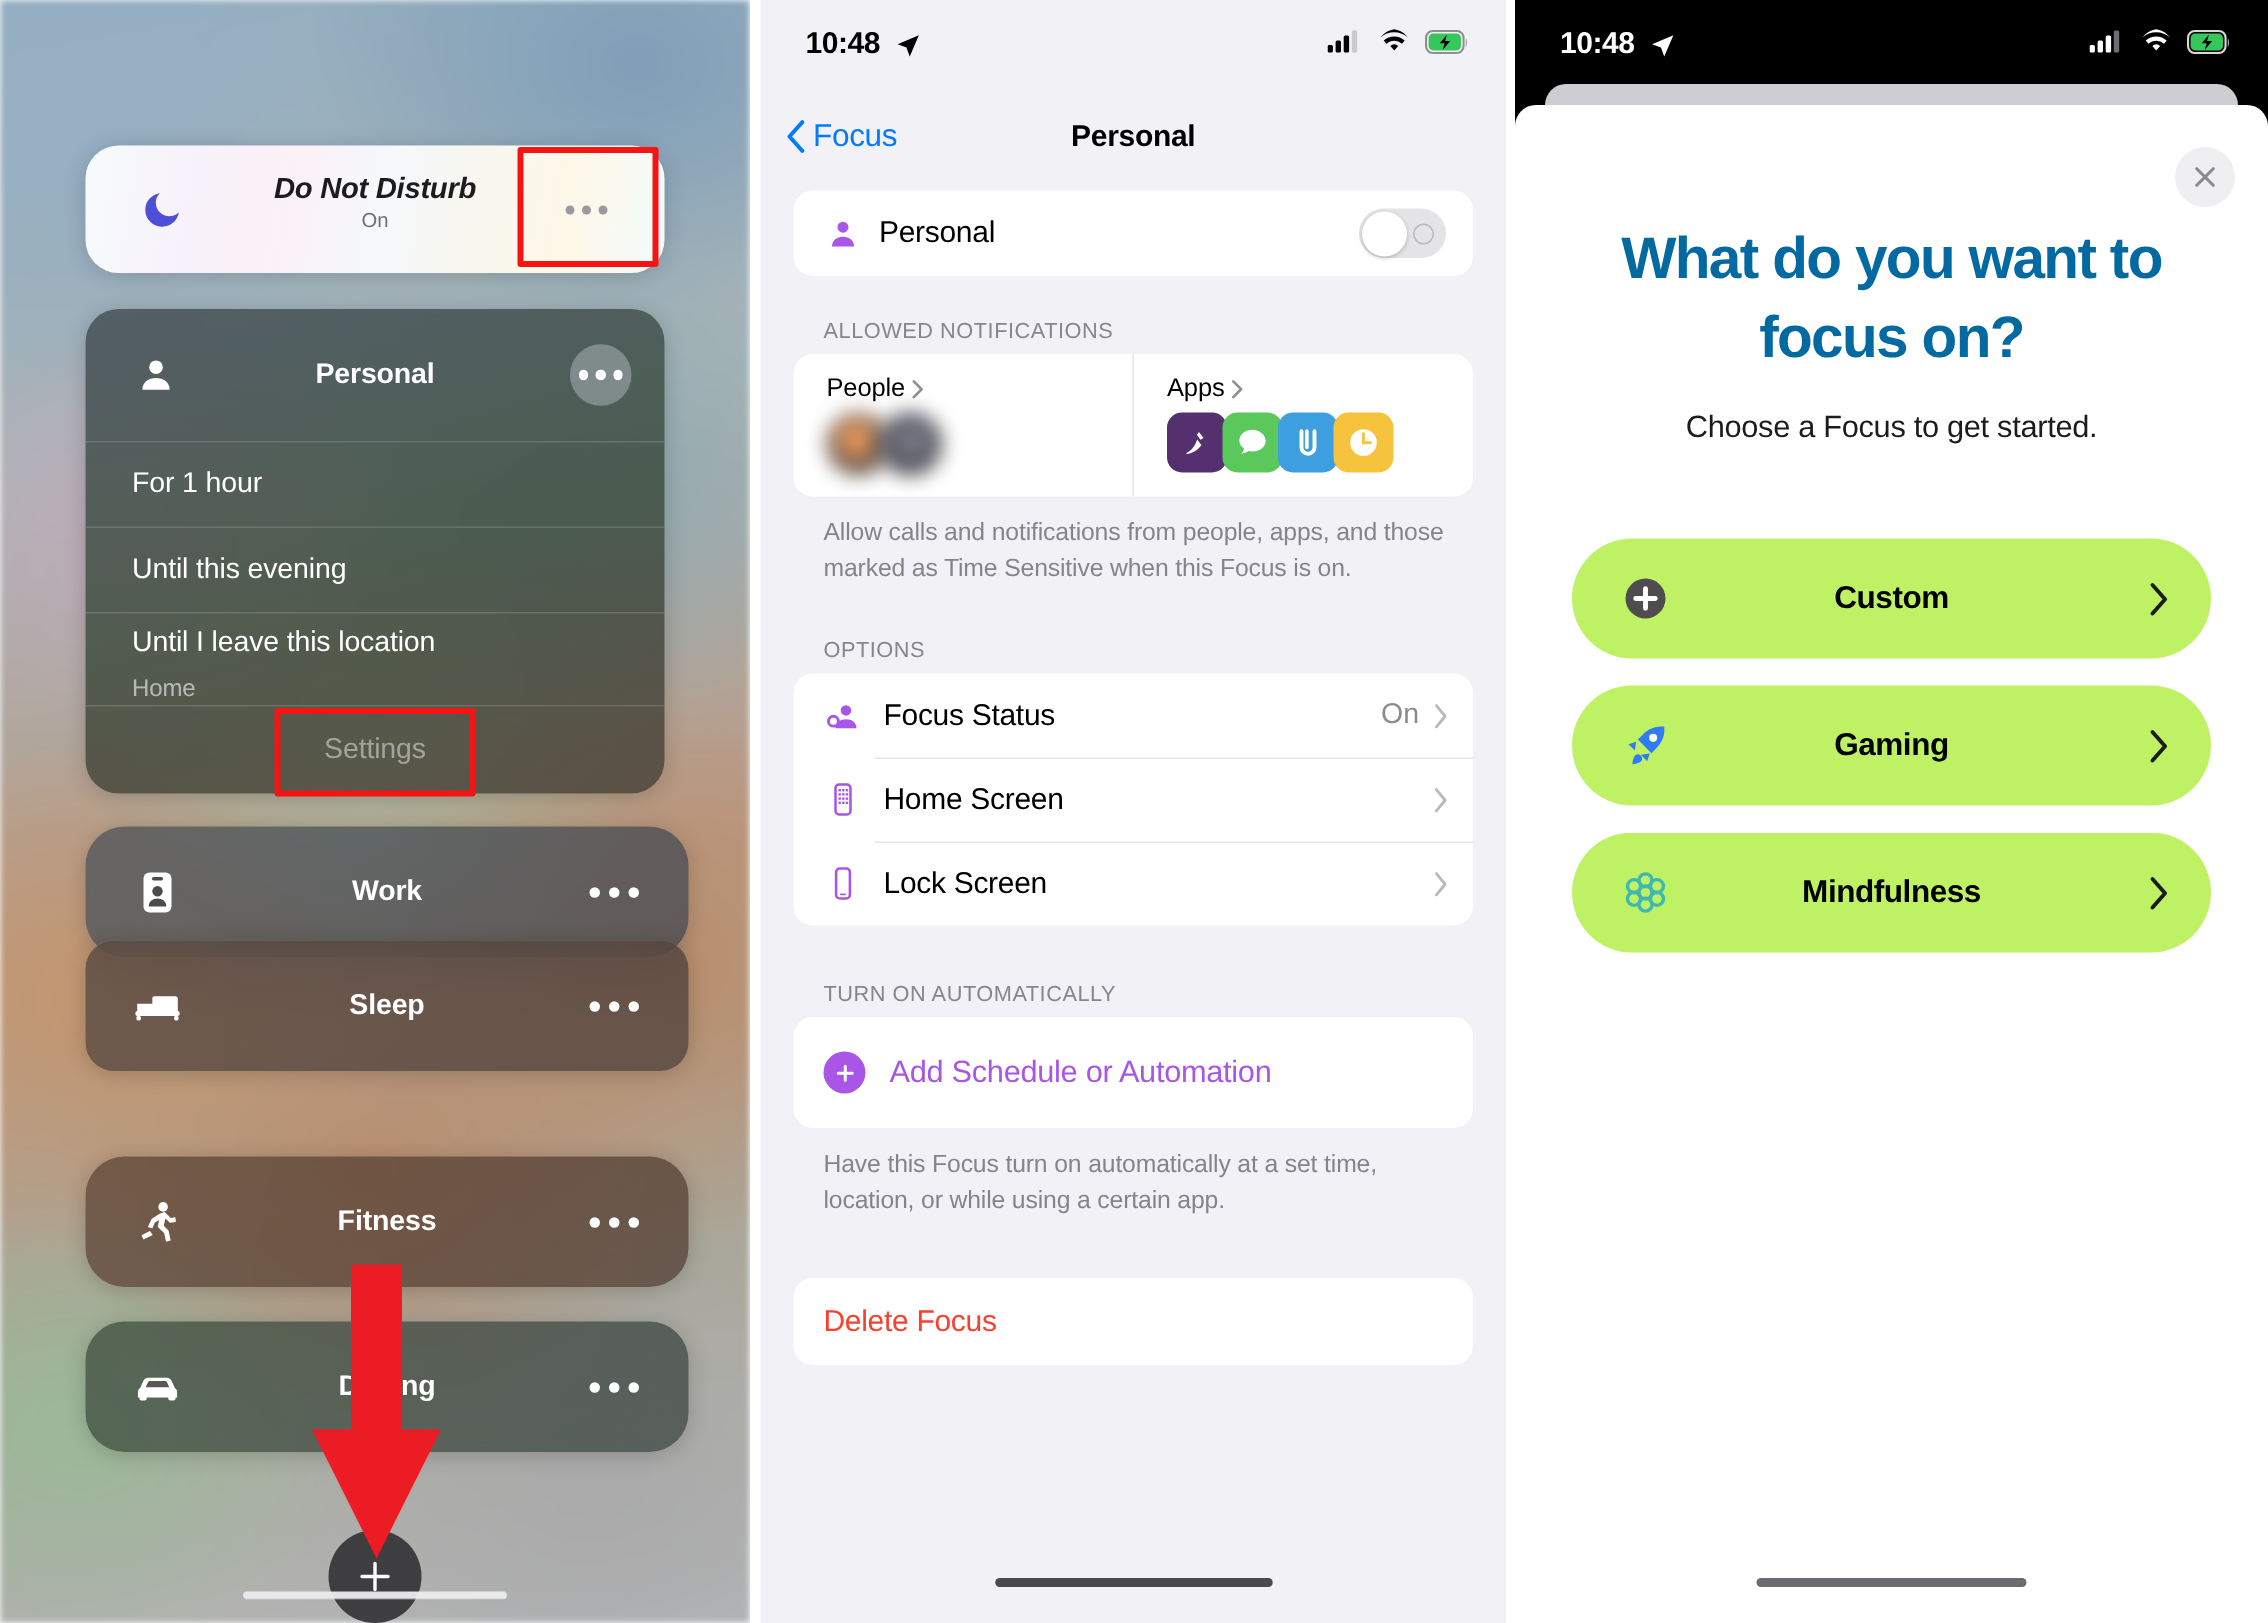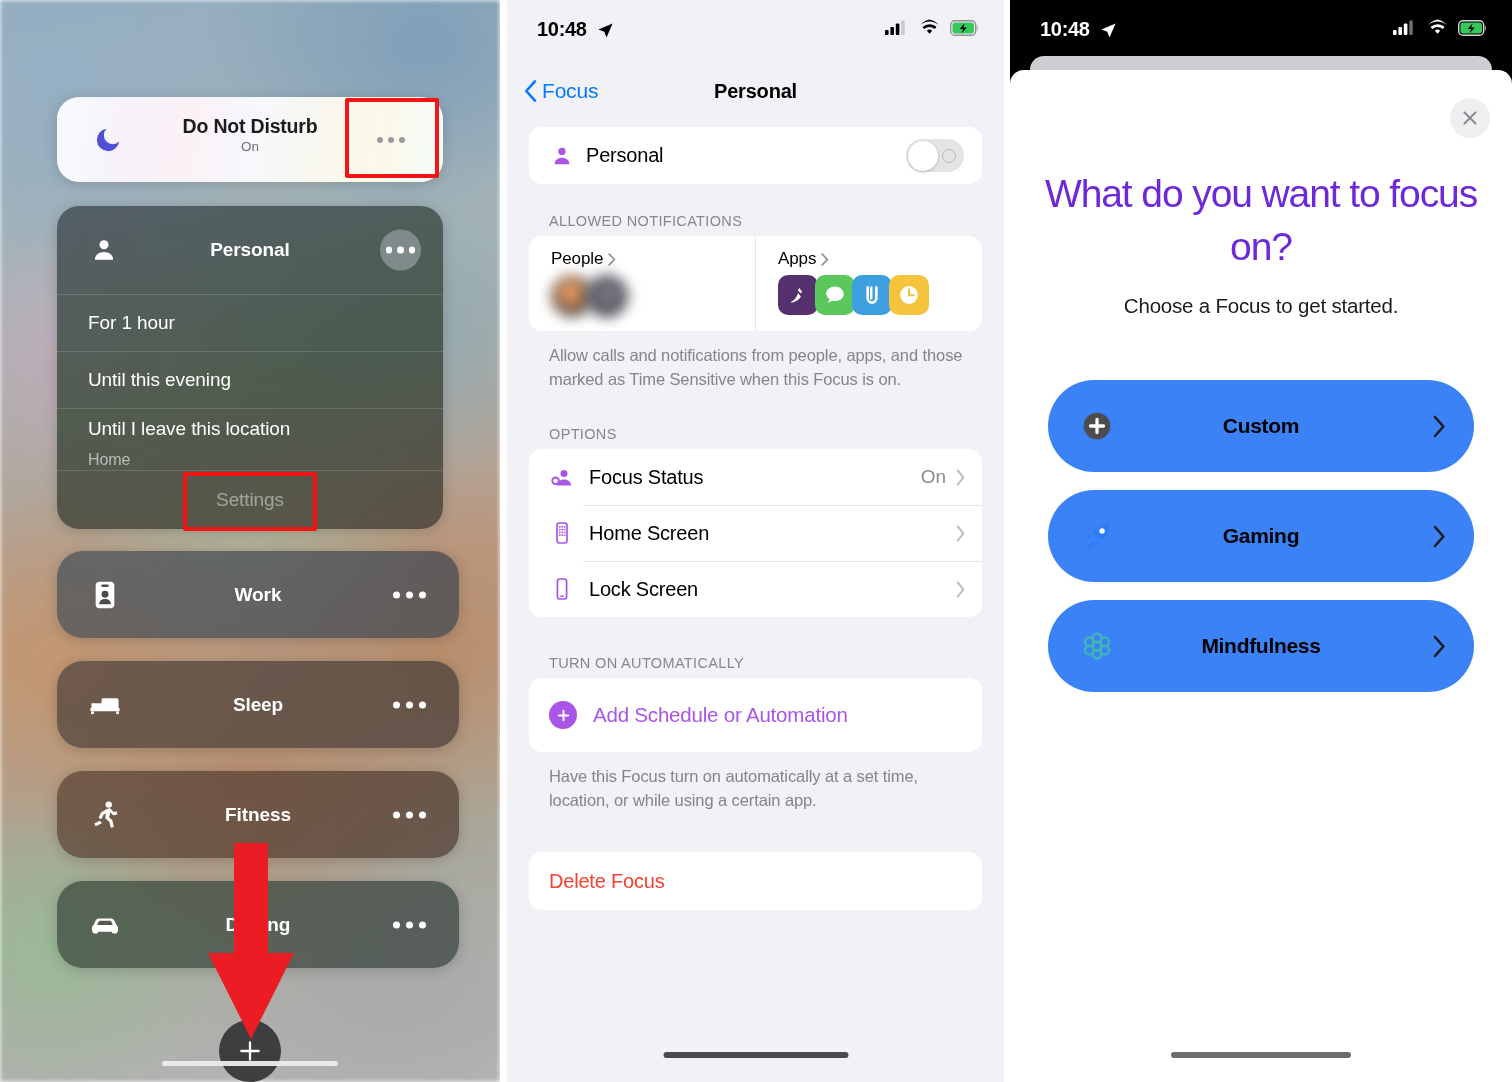--- a/index.html
+++ b/index.html
@@ -27,21 +27,21 @@
   .p1-inner { position:absolute; inset:0; }
 
   .dnd-card { position:absolute; left:57px; top:97px; width:386px; height:85px;
     border-radius:22px; overflow:hidden;
     background:linear-gradient(100deg,#f7fbfd 0%,#f7f2fb 18%,#fbf1f6 34%,#f6f8fc 50%,#f8f7f0 66%,#fdf8e8 82%,#f3fbfb 100%);
     box-shadow:0 2px 14px rgba(0,0,0,.16);
     display:flex; align-items:center; }
   .dnd-moon { position:absolute; left:36px; top:50%; transform:translateY(-50%);
     width:30px; height:30px; }
   .dnd-text { position:absolute; left:0; right:0; text-align:center; top:18px; }
-  .dnd-title { font-size:19.5px; font-weight:700; color:#1c1c1e; letter-spacing:-.2px; }
+  .dnd-title { font-size:19.5px; font-weight:700; color:#1c1c1e; letter-spacing:-.2px;font-style:italic; }
   .dnd-sub { font-size:13.5px; color:#6f6f74; margin-top:1px; }
   .dnd-dots { position:absolute; right:38px; top:50%; transform:translateY(-50%);
     display:flex; gap:5px; }
   .dnd-dots i { width:6px; height:6px; border-radius:50%; background:#9a9aa0; display:block; }
 
   .hl-box { position:absolute; border:4px solid #f41414; border-radius:2px; pointer-events:none; }
   #hl-dnd { left:345px; top:98px; width:94px; height:80px; }
   #hl-settings { left:183px; top:472px; width:134px; height:59px; }
 
   .personal-card { position:absolute; left:57px; top:206px; width:386px; height:323px;
@@ -73,21 +73,21 @@
   .focus-pill { position:absolute; left:57px; width:402px; height:87px; border-radius:26px;
     overflow:hidden; box-shadow:0 2px 14px rgba(0,0,0,.18); backdrop-filter:blur(20px); }
   .fp-ic { position:absolute; left:32px; top:50%; transform:translateY(-50%);
     width:32px; height:32px; }
   .fp-lab { position:absolute; left:0; right:0; top:50%; transform:translateY(-50%);
     text-align:center; font-size:19px; font-weight:600; color:#fff; letter-spacing:-.1px; }
   .fp-dots { position:absolute; right:33px; top:50%; transform:translateY(-50%);
     display:flex; gap:6px; }
   .fp-dots i { width:7px; height:7px; border-radius:50%; background:#fff; display:block; }
   #pill-work    { top:551px; background:linear-gradient(100deg,rgba(70,80,88,.72),rgba(62,70,80,.72)); }
-  #pill-sleep   { top:661px; background:linear-gradient(100deg,rgba(78,66,60,.72),rgba(72,60,56,.72)); }
+  #pill-sleep   { top:627px; background:linear-gradient(100deg,rgba(78,66,60,.72),rgba(72,60,56,.72));border-radius:19px; }
   #pill-fitness { top:771px; background:linear-gradient(100deg,rgba(86,62,48,.70),rgba(78,58,48,.72)); }
   #pill-driving { top:881px; background:linear-gradient(100deg,rgba(58,72,58,.72),rgba(56,66,62,.72)); }
 
   .plus-btn { position:absolute; left:50%; transform:translateX(-50%); bottom:0px;
     width:62px; height:62px; border-radius:50%; background:rgba(52,52,54,.92);
     display:flex; align-items:center; justify-content:center; }
   .plus-btn svg { width:26px; height:26px; }
 
   .red-arrow { position:absolute; left:205px; top:843px; width:92px; height:200px; }
 
@@ -168,26 +168,26 @@
   .panel3 { position:relative; width:502px; height:1082px; background:#000;
     margin-left:6px; overflow:hidden; }
   .sb3 { position:relative; height:62px; color:#fff; }
   .sb3 .sb-time { color:#fff; }
   .sheet-behind { position:absolute; left:20px; right:20px; top:56px; height:40px;
     border-radius:14px 14px 0 0; background:#cdcdd2; }
   .sheet { position:absolute; left:0; right:0; top:70px; bottom:0; background:#fff;
     border-radius:14px 14px 0 0; }
   .close-btn { position:absolute; right:22px; top:28px; width:40px; height:40px;
     border-radius:50%; background:#efeff1; display:flex; align-items:center; justify-content:center; }
-  .sheet-title { text-align:center; font-size:39px; font-weight:400; color:#6d28d9;
-    line-height:53px; letter-spacing:-1.1px; padding:0 34px; margin-top:97px; }
+  .sheet-title { text-align:center; font-size:39px; font-weight:700; color:#0369a1;
+    line-height:53px; letter-spacing:-1.1px; padding:0 34px; margin-top:76px; }
   .sheet-sub { text-align:center; font-size:20.5px; color:#1c1c1e; margin-top:21px;
     letter-spacing:-.2px; }
 
-  .fopt { margin:0 38px; height:92px; border-radius:46px; background:#3b82f6;
+  .fopt { margin:0 38px; height:80px; border-radius:46px; background:#bef264;
     position:relative; display:flex; align-items:center; }
   .fopt + .fopt { margin-top:18px; }
   .fopt .ic { position:absolute; left:30px; width:38px; height:38px;
     display:flex; align-items:center; justify-content:center; }
   .fopt .lab { flex:1; text-align:center; font-size:21px; font-weight:700; color:#000;
     letter-spacing:-.3px; }
   .fopt .chev { position:absolute; right:28px; width:13px; height:23px; }
   .fopt-list { margin-top:62px; }
 
   .home-bar3 { position:absolute; left:50%; transform:translateX(-50%); bottom:24px;

